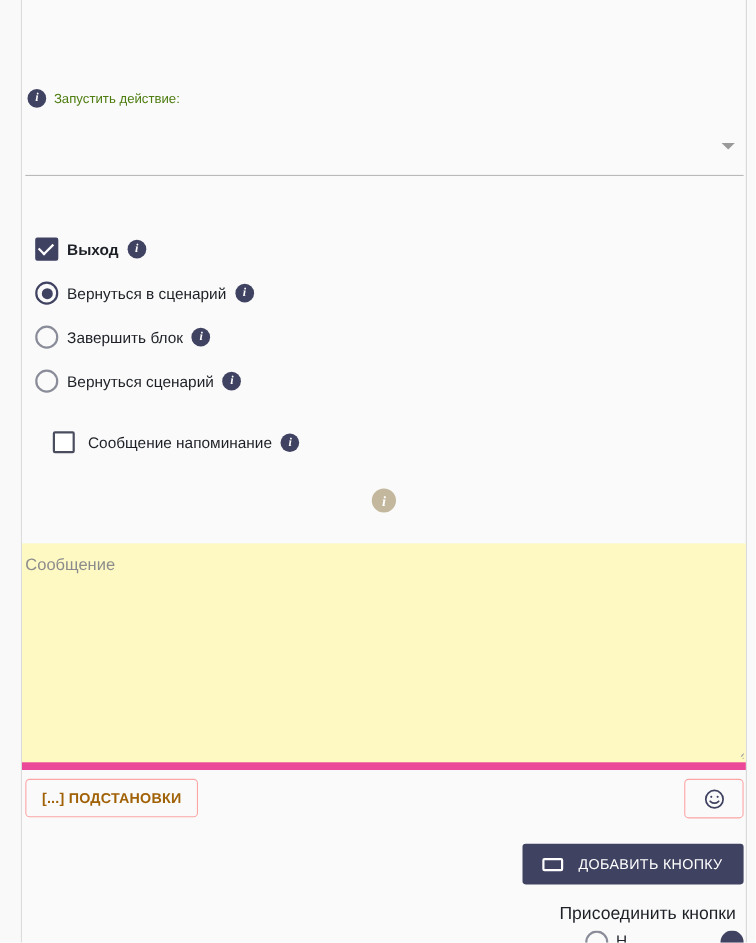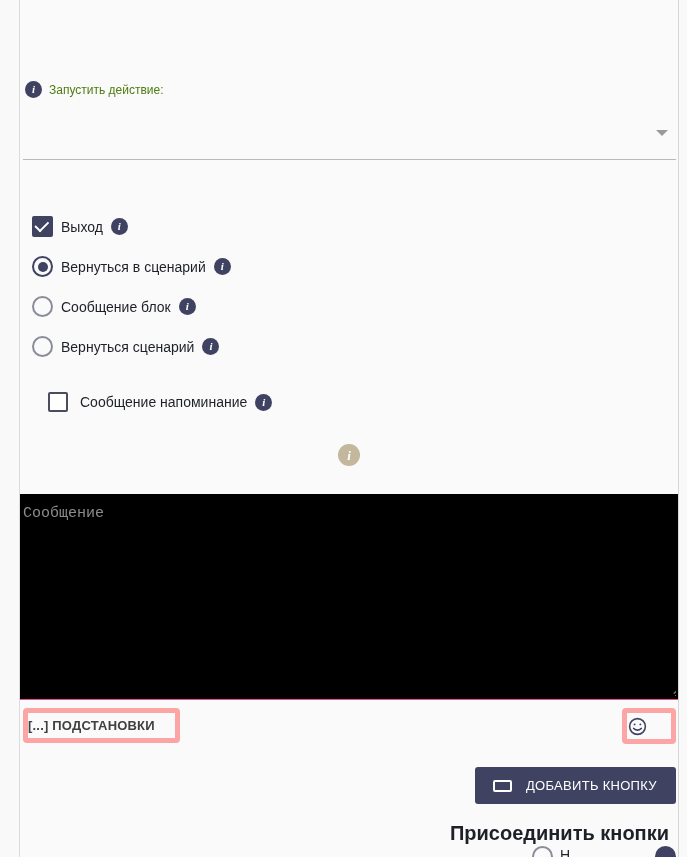--- a/index.html
+++ b/index.html
@@ -82,59 +82,59 @@
     display: inline-flex; align-items: center; justify-content: center;
     flex: 0 0 auto;
   }
   .rb.selected { border-color: #3f4261; }
   .rb.selected::after {
     content: ""; width: 10px; height: 10px; border-radius: 50%; background: #3f4261;
   }
 
   .opt-row { position: absolute; display: flex; align-items: center; gap: 8px; }
   .opt-row .txt { font-size: 14px; color: #1d2026; }
-  .opt-row .txt.bold { font-weight: normal; }
+  .opt-row .txt.bold { font-weight: bold; }
 
   .row-exit    { left: 32px; top: 216px; }
   .row-return  { left: 32px; top: 256px; }
   .row-block   { left: 32px; top: 296px; }
   .row-finish  { left: 32px; top: 336px; }
   .row-remind  { left: 48px; top: 392px; }
   .row-remind .cb { width: 20px; height: 20px; border: 2px solid #4a4d5e; }
   .row-remind .txt { margin-left: 4px; }
 
   .center-info { position: absolute; left: 338px; top: 444px; }
 
   
   .msg {
     position: absolute; left: 20px; top: 494px; width: 658px; height: 206px;
-    background: #000000; border: none; border-bottom: 1px solid #ec4899; font-family: Liberation Mono, monospace;
+    background: #fef9c3; border: none; border-bottom: 7px solid #ec4899;
   }
   .msg-placeholder {
     position: absolute; left: 3px; top: 11px;
     font-size: 15px; color: #8c8c8c;
   }
   .resize-grip {
     position: absolute; right: 2px; bottom: 3px; width: 11px; height: 11px;
     overflow: hidden;
   }
   .resize-grip i {
     position: absolute; right: -2px; display: block; height: 1px; background: #9b9b9b;
     transform: rotate(-45deg); transform-origin: right center;
   }
   .resize-grip i:nth-child(1) { bottom: 2px;  width: 11px; }
   .resize-grip i:nth-child(2) { bottom: 6px;  width: 6px; }
 
   
   .btn-outline {
     position: absolute;
-    border: 5px solid #fca5a5; border-radius: 4px;
-    background: transparent; color: #404040;
+    border: 1px solid #fca5a5; border-radius: 4px;
+    background: transparent; color: #a16207;
     font-family: "Liberation Sans", sans-serif;
-    display: flex; align-items: center; 
+    display: flex; align-items: center; justify-content: center;
     cursor: pointer;
   }
   .btn-subst {
     left: 23px; top: 708px; width: 157px; height: 35px;
     font-size: 13px; font-weight: bold; letter-spacing: .2px;
   }
   .btn-emoji {
     left: 622px; top: 708px; width: 54px; height: 36px;
   }
   .smiley { width: 21px; height: 21px; display: block; }
@@ -146,21 +146,21 @@
     font-size: 13px; font-weight: normal; letter-spacing: .3px;
     cursor: pointer;
   }
   .btn-icon-rect {
     width: 19px; height: 12px; border: 2px solid #ffffff; border-radius: 2px;
     flex: 0 0 auto;
   }
 
   .attach-label {
     position: absolute; left: 0; top: 822px; width: 669px;
-    text-align: right; font-size: 20px; font-weight: bold; color: #1d2026;
+    text-align: right; font-size: 16px; font-weight: normal; color: #1d2026;
   }
   
   .bottom-cut { position: absolute; left: 0; top: 846px; width: 678px; height: 11px; overflow: hidden; }
   .bottom-cut .rb2 {
     position: absolute; left: 532px; top: 0; width: 21px; height: 21px;
     border-radius: 50%; border: 2px solid #8a8d99;
   }
   .bottom-cut .rb3 {
     position: absolute; left: 655px; top: 0; width: 21px; height: 21px;
     border-radius: 50%; background: #3f4261;
@@ -196,21 +196,21 @@
   </div>
 
   <div class="opt-row row-return">
     <span class="rb selected"></span>
     <span class="txt">Вернуться в сценарий</span>
     <span class="info">i</span>
   </div>
 
   <div class="opt-row row-block">
     <span class="rb"></span>
-    <span class="txt">Сообщение блок</span>
+    <span class="txt">Завершить блок</span>
     <span class="info">i</span>
   </div>
 
   <div class="opt-row row-finish">
     <span class="rb"></span>
     <span class="txt">Вернуться сценарий</span>
     <span class="info">i</span>
   </div>
 
   <div class="opt-row row-remind">

